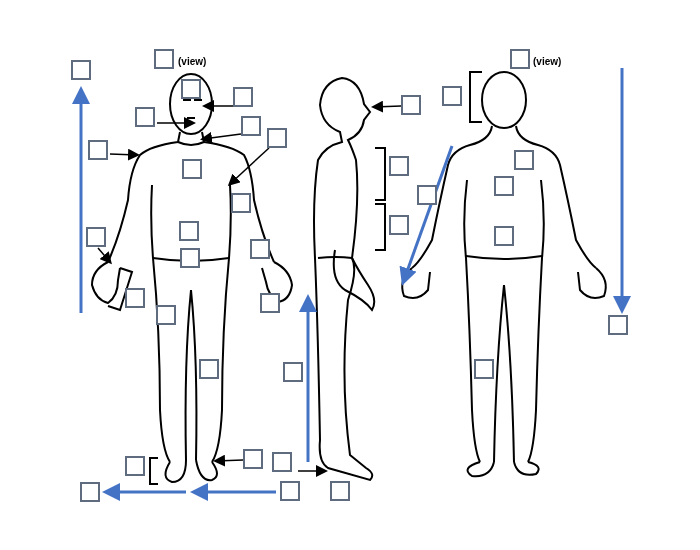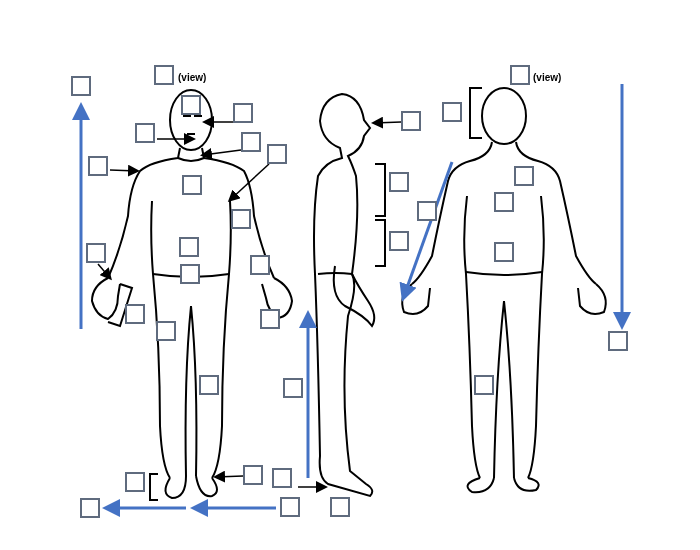--- a/index.html
+++ b/index.html
@@ -1,17 +1,17 @@
 <!DOCTYPE html>
 <html><head>
 <meta charset="utf-8">
 <style>
   html, body { margin:0; padding:0; background:#ffffff; }
   body { width:700px; height:550px; position:relative; overflow:hidden; font-family:"Liberation Sans", sans-serif; }
-  #stage { position:absolute; left:0; top:16px; width:700px; height:464px; }
+  #stage { position:absolute; left:0; top:0; width:700px; height:464px; }
   .box { position:absolute; width:20px; height:20px; border:2px solid #5f6b7e; background:#ffffff; box-sizing:border-box; cursor:pointer; }
   .view-label { position:absolute; font-size:10px; font-weight:bold; color:#000; }
   svg { position:absolute; left:0; top:0; }
 </style>
 </head>
 <body>
 
 <div id="stage">
 <svg width="700" height="550" viewBox="0 0 700 550">
   <defs>

